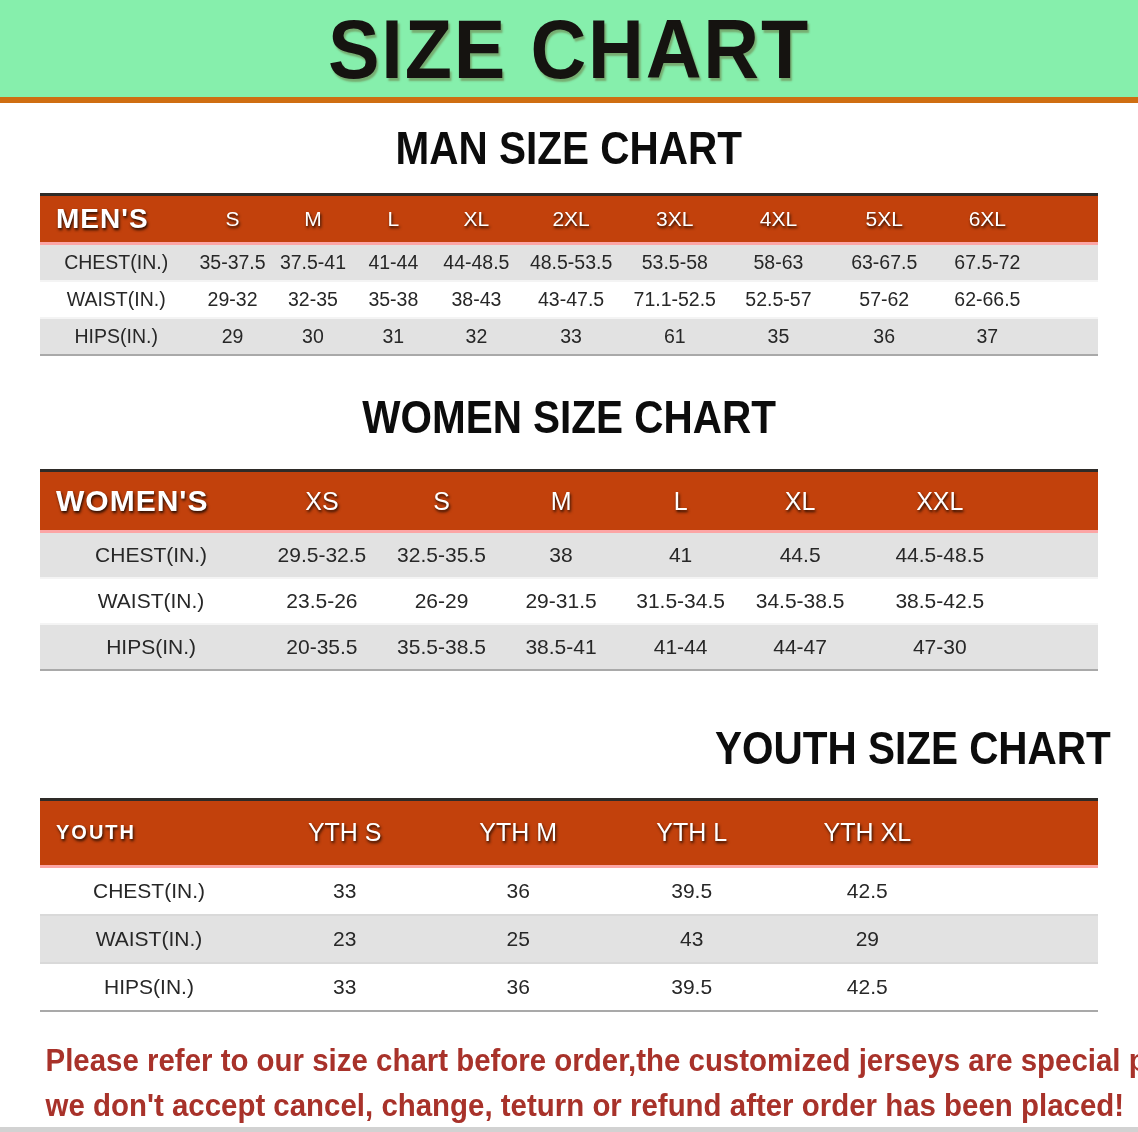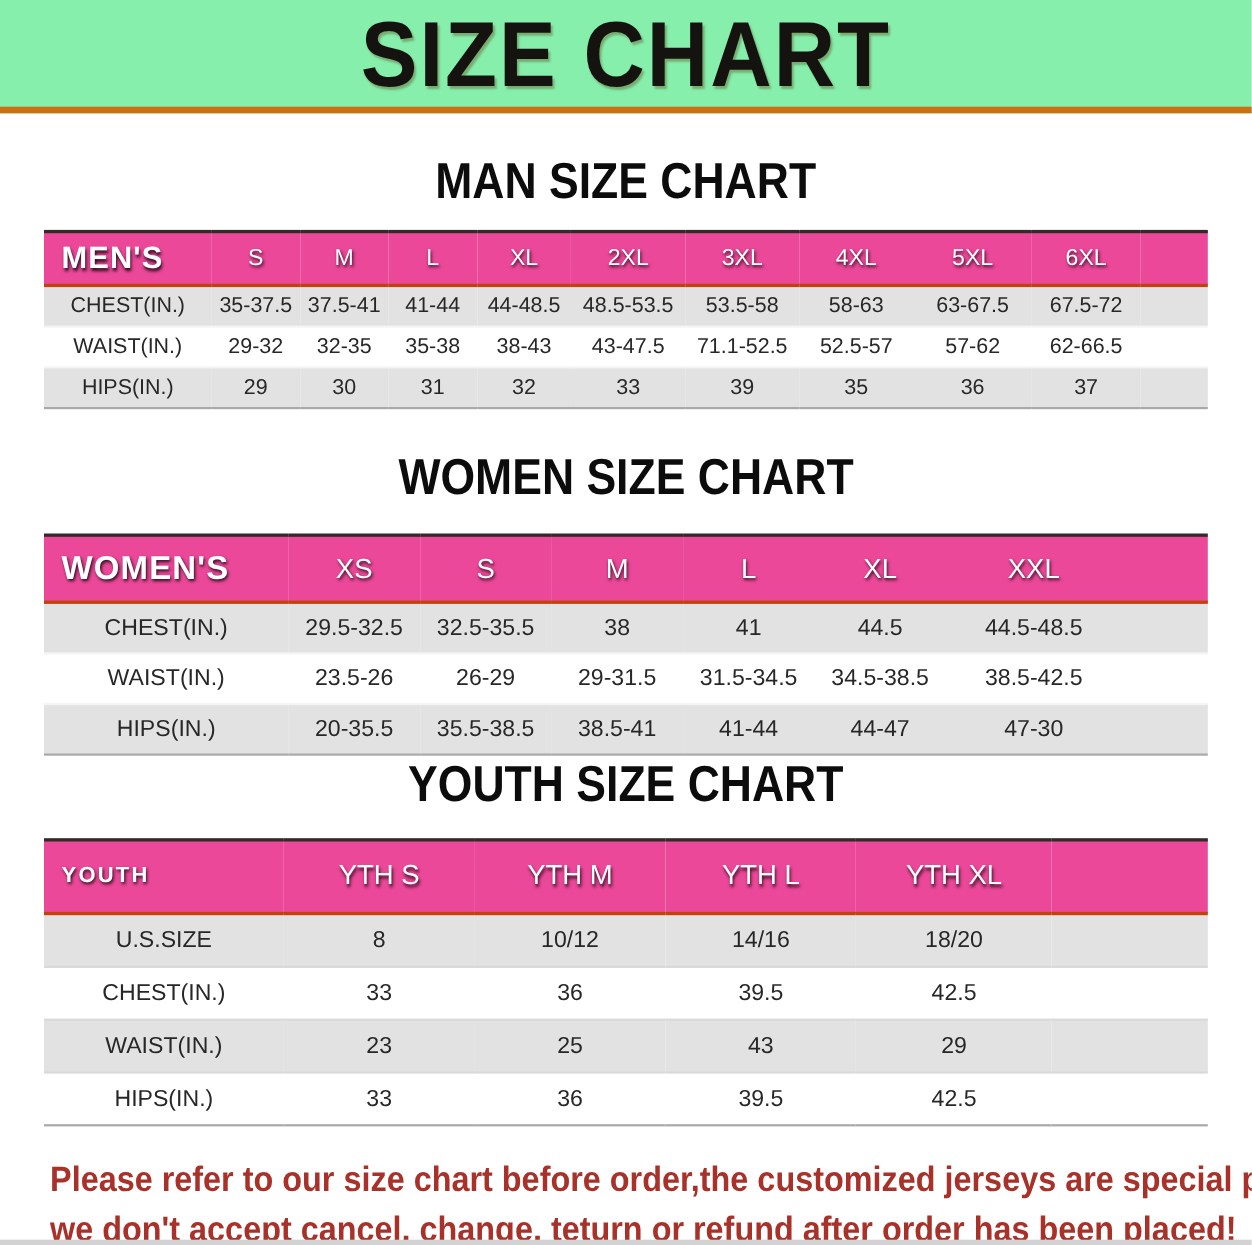--- a/index.html
+++ b/index.html
@@ -19,42 +19,42 @@
     display:inline-block;
     font-size:84px;font-weight:bold;color:#151310;
     letter-spacing:2px;line-height:1;
     transform:scaleX(0.92);
     text-shadow:2px 3px 2px rgba(90,50,0,0.35);
     white-space:nowrap;
   }
 
   
   .heading-wrap{text-align:center;}
-  .heading-wrap.first{margin-top:36px;}
+  .heading-wrap.first{margin-top:20px;}
   .heading-wrap.second{margin-top:36px;}
-  .heading-wrap.third{}
+  .heading-wrap.third{margin-top:52px;text-align:right;}
   .section-heading{
     display:inline-block;
     font-size:46px;font-weight:bold;color:#0c0c0c;
     transform:scaleX(0.88);line-height:1.1;white-space:nowrap;
   }
 
   
   .size-table{
     width:1058px;margin:0 auto;
     border-collapse:collapse;table-layout:fixed;
     border-bottom:2px solid #a9a9a9;
   }
   .men-table{margin-top:19px;}
   .women-table{margin-top:27px;}
   .youth-table{margin-top:24px;}
 
   .size-table thead th{
-    background:#ec4899;color:#ffffff;font-weight:normal;
-    border-top:3px solid #2e2b28;border-bottom:3px solid #c2410c;
+    background:#c2410c;color:#ffffff;font-weight:normal;
+    border-top:3px solid #2e2b28;border-bottom:3px solid #fca5a5;
     text-shadow:1px 2px 3px rgba(0,0,0,0.85);
     white-space:nowrap;
   }
   .size-table thead th.corner{
     text-align:left;padding-left:16px;font-weight:bold;letter-spacing:1px;
   }
   .men-table thead th{height:44px;font-size:21px;}
   .men-table thead th.corner{font-size:28px;}
   .women-table thead th{height:56px;font-size:25px;}
   .women-table thead th.corner{font-size:30px;}
@@ -148,21 +148,21 @@
         <td>62-66.5</td>
         <td></td>
       </tr>
       <tr class="stripe">
         <td>HIPS(IN.)</td>
         <td>29</td>
         <td>30</td>
         <td>31</td>
         <td>32</td>
         <td>33</td>
-        <td>39</td>
+        <td>61</td>
         <td>35</td>
         <td>36</td>
         <td>37</td>
         <td></td>
       </tr>
     </tbody>
   </table>
 
 <div class="heading-wrap second">
   <span class="section-heading">WOMEN SIZE CHART</span>
@@ -242,28 +242,20 @@
       <tr>
         <th class="corner">YOUTH</th>
         <th>YTH S</th>
         <th>YTH M</th>
         <th>YTH L</th>
         <th>YTH XL</th>
         <th></th>
       </tr>
     </thead>
     <tbody>
-      <tr class="stripe">
-        <td>U.S.SIZE</td>
-        <td>8</td>
-        <td>10/12</td>
-        <td>14/16</td>
-        <td>18/20</td>
-        <td></td>
-      </tr>
       <tr>
         <td>CHEST(IN.)</td>
         <td>33</td>
         <td>36</td>
         <td>39.5</td>
         <td>42.5</td>
         <td></td>
       </tr>
       <tr class="stripe">
         <td>WAIST(IN.)</td>

